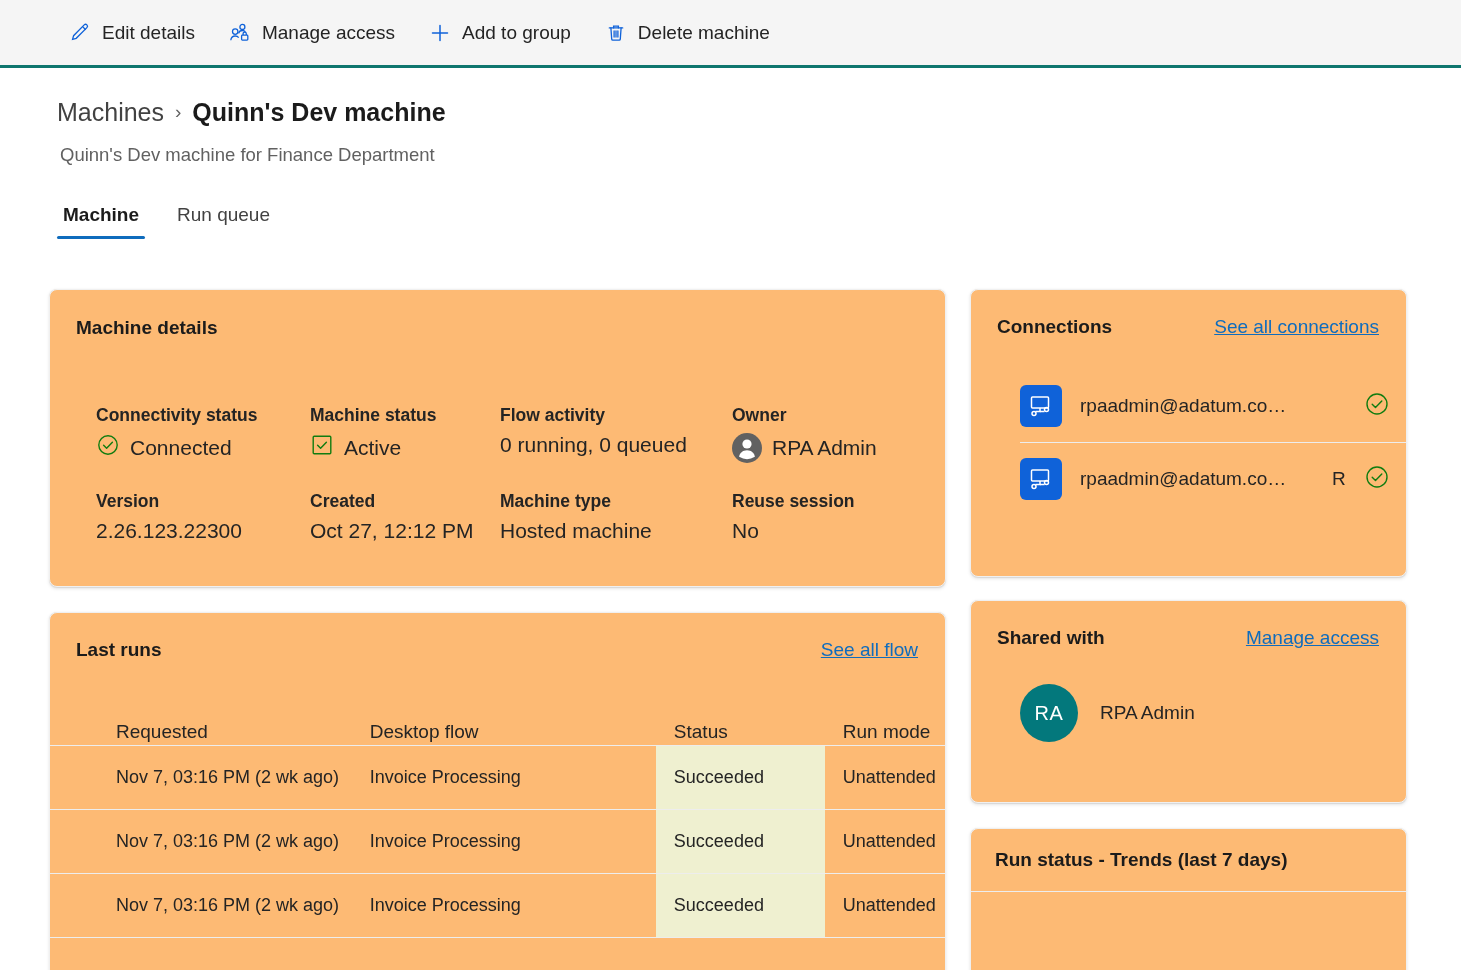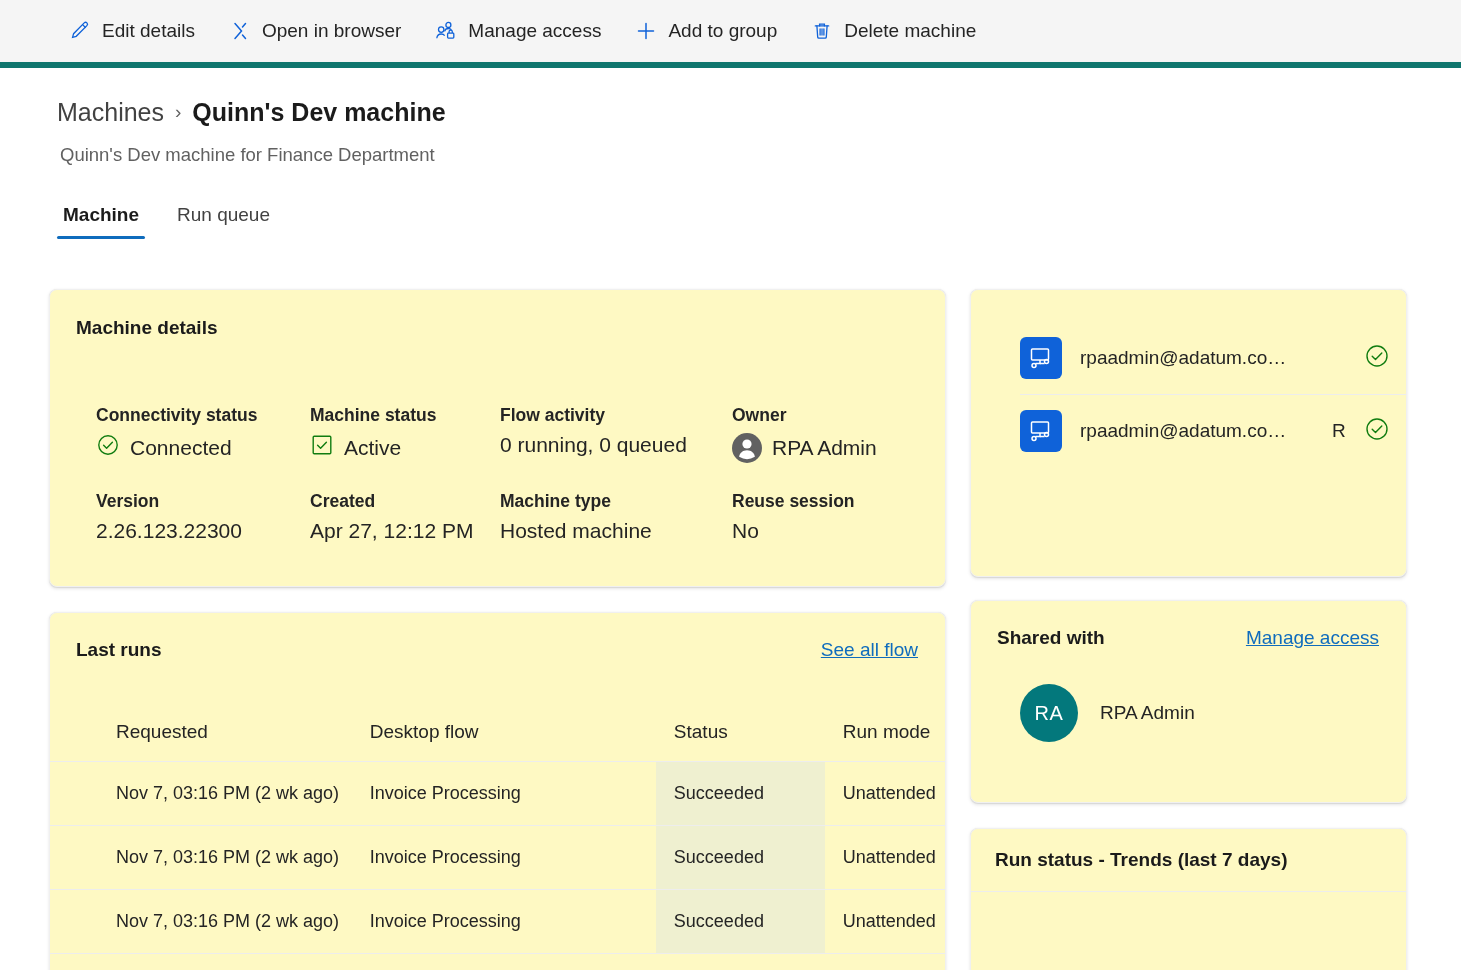--- a/index.html
+++ b/index.html
@@ -9,21 +9,21 @@
     font-family: "Liberation Sans", sans-serif;
     color: #242424;
     overflow: hidden;
   }
   .page { position: relative; width: 1461px; height: 970px; }
 
   
   .commandbar {
     position: absolute; left: 0; top: 0; width: 1461px; height: 68px;
     background: #f5f5f5;
-    border-bottom: 6px solid #0f766e;
+    border-bottom: 3px solid #0f766e;
     display: flex; align-items: center;
     padding-left: 57px;
   }
   .cmd-btn {
     display: flex; align-items: center; gap: 11px;
     height: 44px; padding: 0 12px; margin-right: 10px;
     background: transparent; border: none; cursor: pointer;
     font-size: 19px; color: #242424;
     font-family: "Liberation Sans", sans-serif;
     white-space: nowrap;
@@ -58,21 +58,21 @@
   }
   .tab.active { color: #1b1b1b; font-weight: 700; }
   .tab.active::after {
     content: ""; position: absolute; left: 0; right: 0; bottom: 0;
     height: 3px; background: #0f6cbd; border-radius: 2px;
   }
 
   
   .card {
     position: absolute;
-    background: #fef9c3;
+    background: #fdba74;
     border-radius: 8px;
     border: 1px solid #f0f0f0;
     box-shadow: 0 1.6px 3.6px rgba(0,0,0,0.10), 0 0.3px 0.9px rgba(0,0,0,0.08);
     overflow: hidden;
   }
   .card-title {
     font-size: 19px; font-weight: 700; color: #1b1b1b;
   }
   .card-link {
     font-size: 19px; color: #0f6cbd; text-decoration: underline;
@@ -128,21 +128,21 @@
   
   #last-runs { left: 49px; top: 612px; width: 897px; height: 400px; }
   .lr-head {
     display: flex; align-items: baseline; justify-content: space-between;
     padding: 26px 27px 0 26px;
   }
   .lr-table-wrap { padding: 60px 0 0 0; overflow: hidden; }
   table.lr { border-collapse: collapse; table-layout: fixed; width: 1000px; }
   table.lr th {
     text-align: left; font-size: 19px; font-weight: 400; color: #242424;
-    padding: 0 0 18px 18px; border-bottom: 1px solid #ededed;
+    padding: 0 0 2px 18px; border-bottom: 1px solid #ededed;
   }
   table.lr td {
     font-size: 18px; color: #242424; height: 64px;
     padding: 0 0 0 18px; border-bottom: 1px solid #ededed;
     white-space: nowrap; overflow: hidden;
   }
   table.lr th:first-child, table.lr td:first-child { padding-left: 66px; }
   .col-req { width: 268px; }
   .col-flow { width: 270px; }
   .col-status { width: 150px; }
@@ -178,30 +178,20 @@
     <button class="cmd-btn">
       <span class="cmd-ico">
         <svg viewBox="0 0 22 22" width="22" height="22" fill="none" stroke="#0f62d9" stroke-width="1.3">
           <path d="M15.2 2.9a1.9 1.9 0 0 1 2.7 2.7L7.2 16.3l-3.6 1 1-3.6z"></path>
           <path d="M13.6 4.6l3.1 3.1"></path>
         </svg>
       </span>
       <span>Edit details</span>
     </button>
 
-    <button class="cmd-btn">
-      <span class="cmd-ico">
-        <svg viewBox="0 0 22 22" width="22" height="22" fill="none" stroke="#0f62d9" stroke-width="1.5" stroke-linecap="round">
-          <path d="M6 3.5L12.5 11 6 18.5"></path>
-          <path d="M16.5 3.5L13.5 7"></path>
-          <path d="M16.5 18.5L13.5 15"></path>
-        </svg>
-      </span>
-      <span>Open in browser</span>
-    </button>
 
     <button class="cmd-btn">
       <span class="cmd-ico">
         <svg viewBox="0 0 22 22" width="22" height="22" fill="none" stroke="#0f62d9" stroke-width="1.3">
           <circle cx="13.4" cy="4.9" r="2.5"></circle>
           <path d="M9.6 11.4c.4-1.8 2-2.9 3.8-2.9 1.2 0 2.3.5 3 1.3"></path>
           <circle cx="6.2" cy="9.6" r="2.7"></circle>
           <path d="M1.8 18.2c.3-2.6 2.2-4.2 4.4-4.2 1.4 0 2.7.6 3.5 1.7"></path>
           <rect x="12.6" y="13.1" width="6.2" height="5" rx="0.8"></rect>
           <path d="M14.1 13.1v-1.4a1.6 1.6 0 0 1 3.2 0v1.4"></path>
@@ -300,21 +290,21 @@
       <div>
         <div class="md-label">Version</div>
         <div class="md-value">
           <span>2.26.123.22300</span>
         </div>
       </div>
 
       <div>
         <div class="md-label">Created</div>
         <div class="md-value">
-          <span>Apr 27, 12:12 PM</span>
+          <span>Oct 27, 12:12 PM</span>
         </div>
       </div>
 
       <div>
         <div class="md-label">Machine type</div>
         <div class="md-value">
           <span>Hosted machine</span>
         </div>
       </div>
 
@@ -322,20 +312,24 @@
         <div class="md-label">Reuse session</div>
         <div class="md-value">
           <span>No</span>
         </div>
       </div>
 
     </div>
   </div>
 
   <div class="card" id="connections">
+    <div class="conn-head">
+      <span class="card-title">Connections</span>
+      <span class="card-link">See all connections</span>
+    </div>
     <div class="conn-list">
 
       <div class="conn-row">
         <span class="conn-tile">
           <svg viewBox="0 0 26 26" width="26" height="26" fill="none" stroke="#ffffff" stroke-width="1.5">
             <rect x="3.5" y="4" width="17" height="11" rx="1"></rect>
             <path d="M12 15v3.5H7.5"></path>
             <circle cx="6" cy="20.5" r="2"></circle>
             <circle cx="18.5" cy="16.5" r="2"></circle>
             <path d="M12 18.5h4.6"></path>

